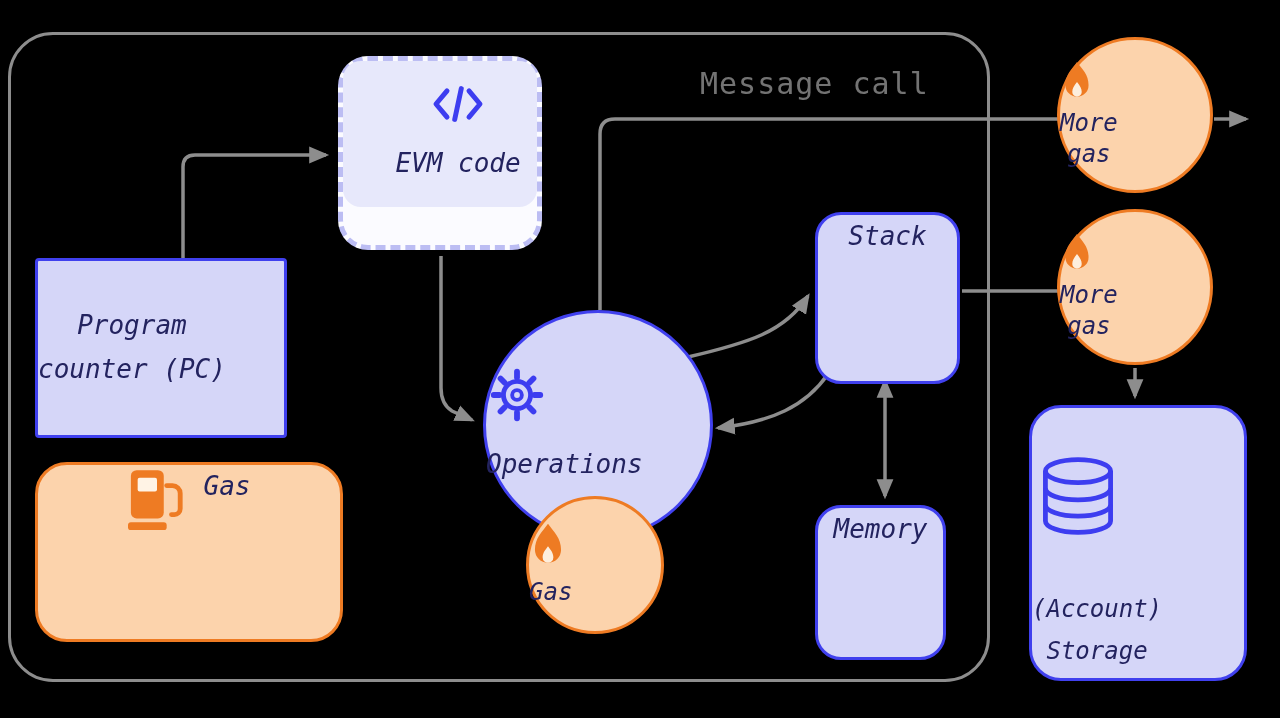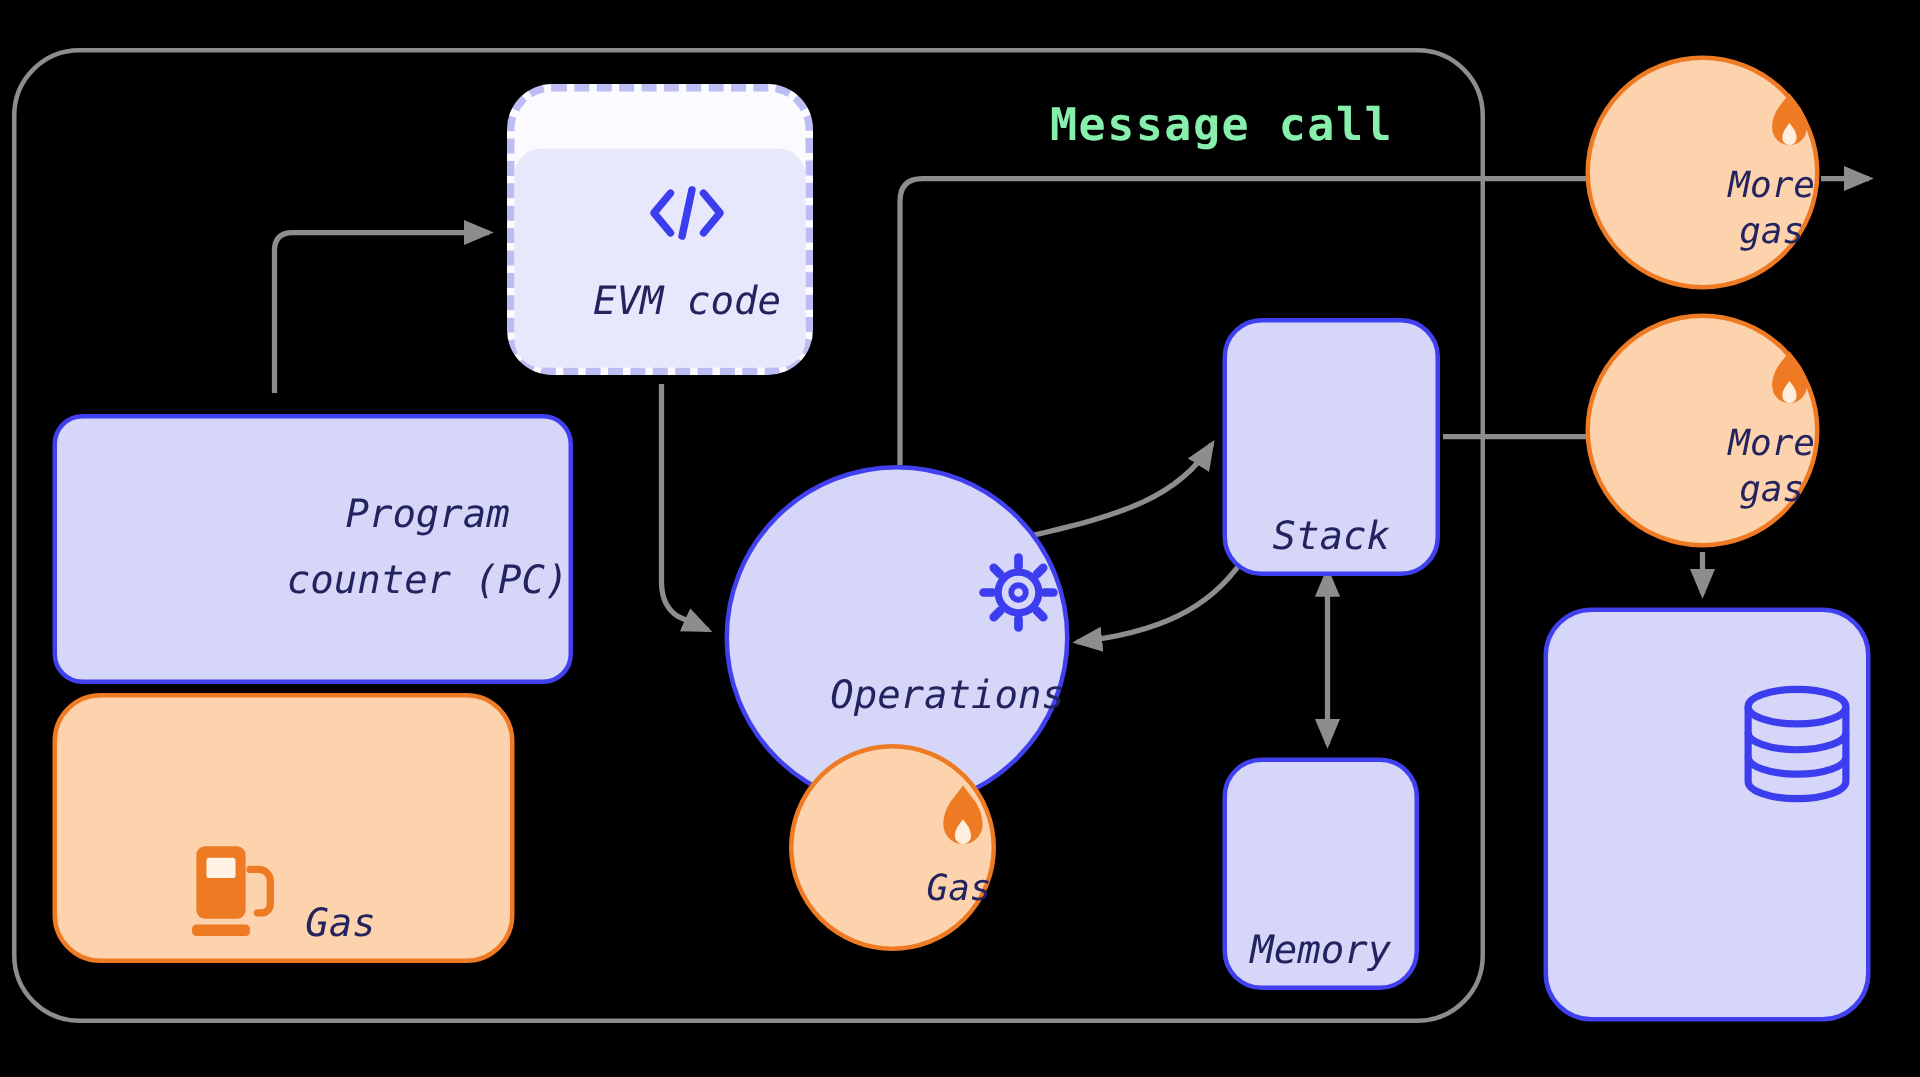--- a/index.html
+++ b/index.html
@@ -12,47 +12,47 @@
 
   
   #frame{
     left:8px;top:32px;width:982px;height:650px;
     border:3px solid #8d8d8d;border-radius:45px;
     z-index:0;box-sizing:border-box;
   }
 
   #title{
     left:700px;top:66px;z-index:2;
-    font-size:30px;font-weight:bold;color:#86efac;letter-spacing:1px;
+    font-size:30px;font-weight:normal;color:#737373;letter-spacing:1px;
   }
 
   svg.connectors{left:0;top:0;z-index:1;pointer-events:none;}
 
-  .node{z-index:2;display:flex;align-items:flex-end;justify-content:center;box-sizing:border-box;}
+  .node{z-index:2;display:flex;align-items:flex-start;justify-content:center;box-sizing:border-box;}
   .lav{background:#d5d6f8;border:3px solid #4040ee;}
   .peach{background:#fcd3ac;border:3px solid #ee7b23;}
   .circle{border-radius:50%;flex-direction:column;}
 
   .lbl{
     font-style:italic;font-weight:500;color:#23235f;
     font-size:26px;line-height:1.68;text-align:center;
   }
   .lbl.small{font-size:24px;line-height:1.3;}
 
   
   #evm{
     left:338px;top:56px;width:204px;height:194px;
     background:#fbfbff;border:5px dashed #bcbdf3;border-radius:30px;
   }
   #evm .inner{
     width:160px;height:146px;background:#e7e8fb;border-radius:18px;
     display:flex;flex-direction:column;align-items:center;justify-content:center;gap:12px;padding-left:36px;
   }
 
-  #pc{left:35px;top:276px;width:347px;height:180px;border-radius:20px;flex-direction:column;}
+  #pc{left:35px;top:258px;width:252px;height:180px;border-radius:4px;flex-direction:column;}
   #gasavail{left:35px;top:462px;width:308px;height:180px;border-radius:32px;gap:18px;}
   #gasavail .lbl{text-align:left;}
 
   #ops{left:483px;top:310px;width:230px;height:230px;gap:13px;}
   #gascircle{left:526px;top:496px;width:138px;height:138px;z-index:3;gap:4px;}
 
   #stack{left:815px;top:212px;width:145px;height:172px;border-radius:26px;}
   #memory{left:815px;top:505px;width:131px;height:155px;border-radius:26px;}
 
   #moregas1{left:1057px;top:37px;width:156px;height:156px;gap:2px;}
@@ -197,13 +197,17 @@
   <span class="icon">
     <svg width="92" height="92" viewBox="0 0 96 96">
       <g fill="none" stroke="#3d3df0" stroke-width="5">
         <ellipse cx="48" cy="22" rx="34" ry="12"></ellipse>
         <path d="M14 22 v52 c0 6.6 15.2 12 34 12 s34 -5.4 34 -12 v-52"></path>
         <path d="M14 40 c0 6.6 15.2 12 34 12 s34 -5.4 34 -12"></path>
         <path d="M14 57 c0 6.6 15.2 12 34 12 s34 -5.4 34 -12"></path>
       </g>
     </svg>
   </span>
+  <div class="lbl">
+    <div>(Account)</div>
+    <div>Storage</div>
+  </div>
 </div>
 
 </body></html>

